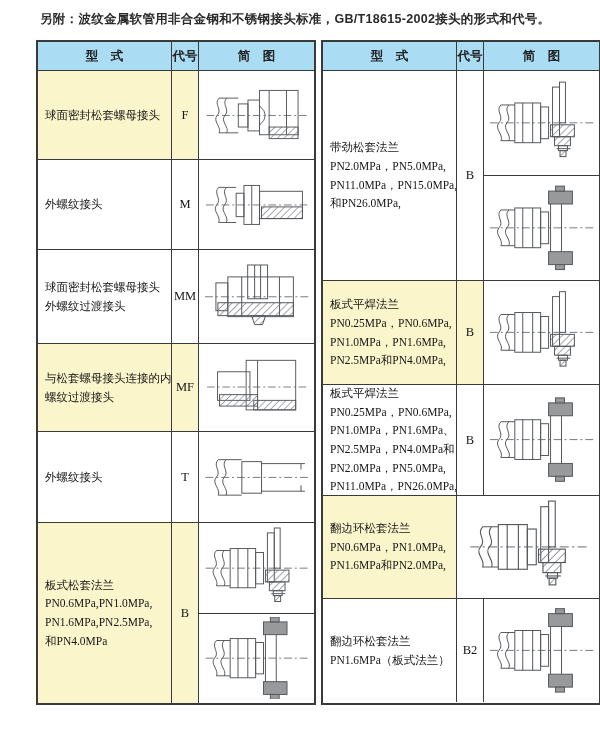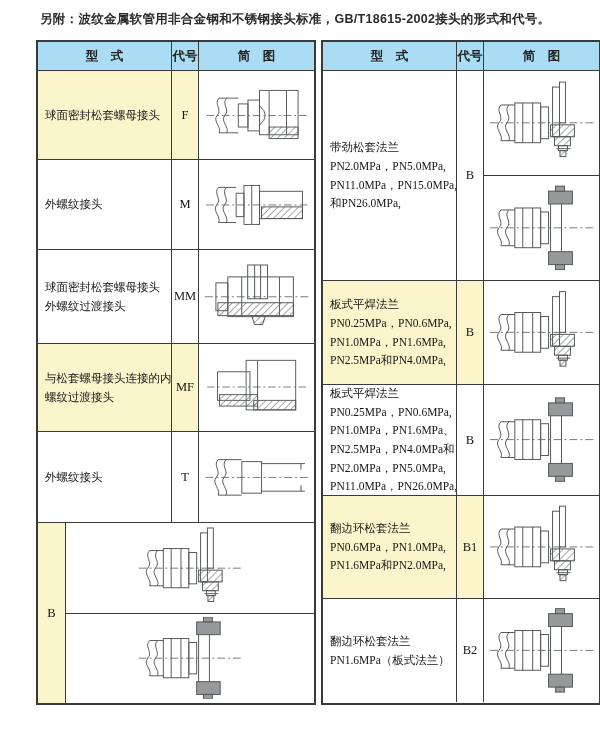--- a/index.html
+++ b/index.html
@@ -157,20 +157,26 @@
       <rect x="40" y="26" width="20" height="32"></rect>
       <path d="M60,28 H104 M60,56 H104"></path>
       <line x1="100" y1="28" x2="100" y2="34"></line>
                   <line x1="100" y1="50" x2="100" y2="56"></line>
                 </g>
               </svg>
             </div>
           </div>
         </div>
         <div class="row hl" style="height: 180px;">
+          <div class="cell type" style="width: 133px;">
+            <div class="type-line">板式松套法兰</div>
+            <div class="type-line">PN0.6MPa,PN1.0MPa,</div>
+            <div class="type-line">PN1.6MPa,PN2.5MPa,</div>
+            <div class="type-line">和PN4.0MPa</div>
+          </div>
           <div class="cell code" style="width: 27px;">B</div>
           <div class="cell diag">
             <div class="diagbox">
               <svg class="diagram" viewBox="0 0 110 84" preserveAspectRatio="xMidYMid meet">
     <g fill="none" stroke="#55585c" stroke-width="1">
                   <line x1="3" y1="42" x2="107" y2="42" stroke-width="0.8" stroke-dasharray="8 3 2 3"></line>
                   <path d="M28,24 H14 c-6,6 4,12 -2,18 c-5,6 5,12 2,18 H28"></path>
           <path d="M22,24 c-6,6 4,12 -2,18 c-5,6 5,12 2,18"></path>
       <rect x="28" y="22" width="26" height="40"></rect>
       <line x1="36" y1="22" x2="36" y2="62"></line>
@@ -323,21 +329,20 @@
               </svg>
             </div>
           </div>
         </div>
         <div class="row hl" style="height: 102px;">
           <div class="cell type" style="width: 133px;">
             <div class="type-line">翻边环松套法兰</div>
             <div class="type-line">PN0.6MPa，PN1.0MPa,</div>
             <div class="type-line">PN1.6MPa和PN2.0MPa,</div>
           </div>
-          <div class="cell code" style="width: 27px;">B1</div>
           <div class="cell diag">
             <div class="diagbox">
               <svg class="diagram" viewBox="0 0 110 84" preserveAspectRatio="xMidYMid meet">
     <g fill="none" stroke="#55585c" stroke-width="1">
                   <line x1="3" y1="42" x2="107" y2="42" stroke-width="0.8" stroke-dasharray="8 3 2 3"></line>
                   <path d="M28,24 H14 c-6,6 4,12 -2,18 c-5,6 5,12 2,18 H28"></path>
           <path d="M22,24 c-6,6 4,12 -2,18 c-5,6 5,12 2,18"></path>
       <rect x="28" y="22" width="26" height="40"></rect>
       <line x1="36" y1="22" x2="36" y2="62"></line>
                   <line x1="46" y1="22" x2="46" y2="62"></line>

